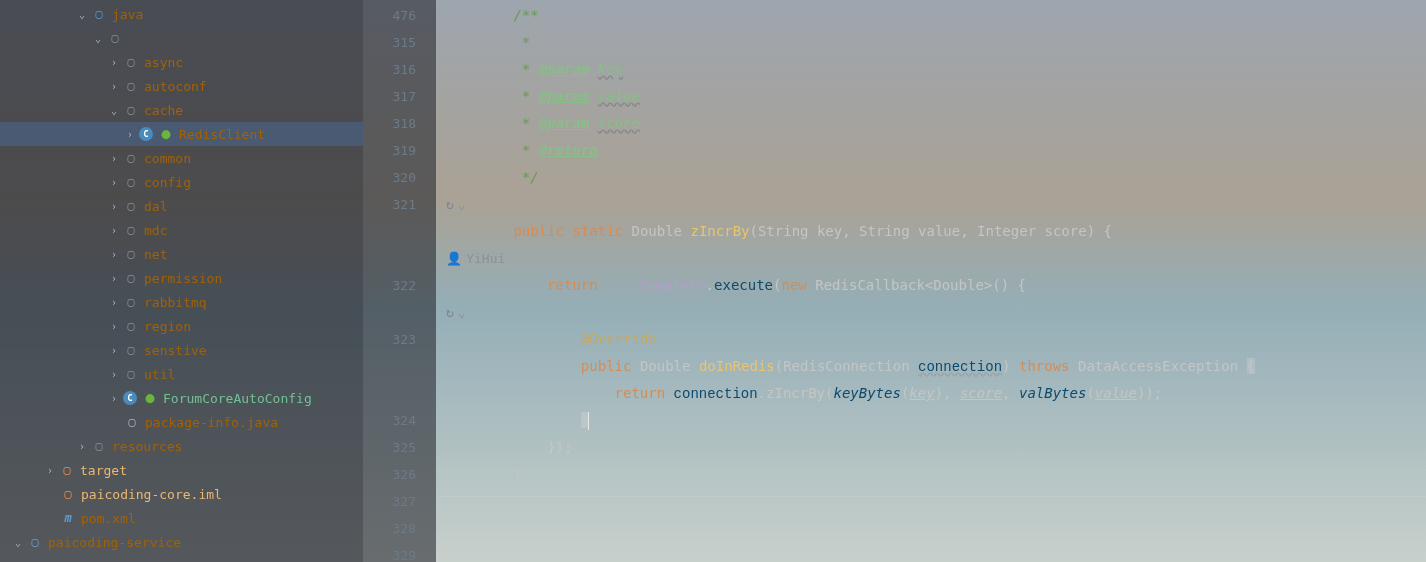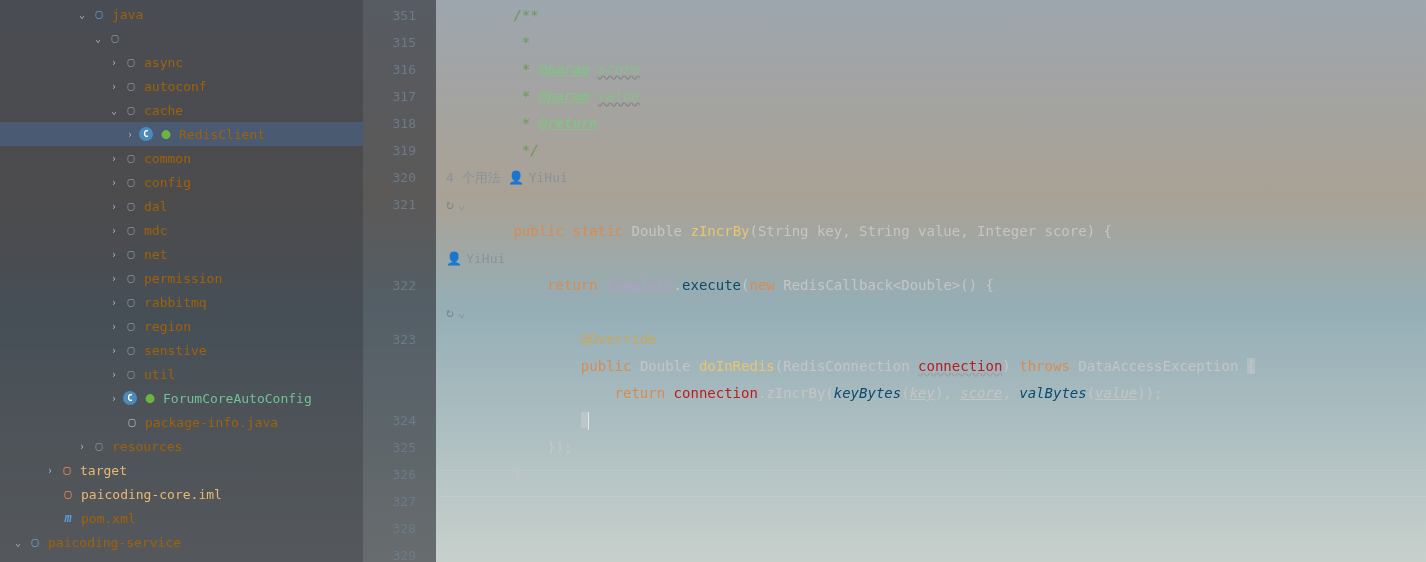--- a/index.html
+++ b/index.html
@@ -127,22 +127,22 @@
     
     .c-comment { color: #6a9955; font-style: italic; }
     .c-doctag { color: #88be88; font-style: italic; font-weight: bold; text-decoration: underline; }
     .c-docparam { color: #88be88; font-style: italic; text-decoration: underline; text-decoration-style: wavy; text-decoration-color: #888; }
     .c-keyword { color: #d68c52; }
     .c-type { color: #c5c5c5; }
     .c-method { color: #e8c470; }
     .c-method-call { color: #0c4a6e; }
     .c-paren { color: #c5c5c5; }
     .c-brace-highlight { color: #c5c5c5; background: rgba(255,255,255,0.15); }
-    .c-var { color: #b91c1c; }
-    .c-field { color: #b49dc9; font-style: italic; }
+    .c-var { color: #0c4a6e; font-family: Liberation Mono, monospace; }
+    .c-field { color: #b49dc9; font-style: italic; margin-left: 32px; }
     .c-annotation { color: #c9a85c; }
     .c-generic { color: #c5c5c5; }
     .c-underwave { text-decoration: underline; text-decoration-style: wavy; text-decoration-color: rgba(150,150,150,0.6); }
     .c-linkparam { color: #c5c5c5; font-style: italic; text-decoration: underline; }
     
     .cursor-line {
       position: absolute;
       left: 0;
       right: 0;
       height: 27px;
@@ -274,21 +274,21 @@
     <span class="tree-label">pom.xml</span>
   </div>
   <div class="tree-item" style="padding-left: 12px">
     <span class="chevron">⌄</span>
     <span class="tree-icon module-icon">▢</span>
     <span class="tree-label">paicoding-service</span>
   </div>
 </div>
 
 <div class="gutter">
-  <div class="line-num">351</div>
+  <div class="line-num">476</div>
   <div class="line-num">315</div>
   <div class="line-num">316</div>
   <div class="line-num">317</div>
   <div class="line-num">318</div>
   <div class="line-num">319</div>
   <div class="line-num">320</div>
   <div class="line-num">321</div>
   <div class="line-num spacer"></div>
   <div class="line-num">322</div>
   <div class="line-num"></div>
@@ -300,26 +300,26 @@
   <div class="line-num">327</div>
   <div class="line-num">328</div>
   <div class="line-num">329</div>
 </div>
 
 <div class="editor">
   <div class="cursor-line" style="top: 470px"></div>
 
   <div class="code-line"><span class="c-comment">        <span>/**</span></span></div>
   <div class="code-line"><span class="c-comment">        <span> *</span></span></div>
+  <div class="code-line"><span class="c-comment">        <span> * </span><span class="c-doctag">@param</span> <span class="c-docparam">key</span></span></div>
+  <div class="code-line"><span class="c-comment">        <span> * </span><span class="c-doctag">@param</span> <span class="c-docparam">value</span></span></div>
   <div class="code-line"><span class="c-comment">        <span> * </span><span class="c-doctag">@param</span> <span class="c-docparam">score</span></span></div>
-  <div class="code-line"><span class="c-comment">        <span> * </span><span class="c-doctag">@param</span> <span class="c-docparam">value</span></span></div>
   <div class="code-line"><span class="c-comment">        <span> * </span><span class="c-doctag">@return</span></span></div>
   <div class="code-line"><span class="c-comment">        <span> */</span></span></div>
 
-  <div class="hint-line">        <span>4 个用法</span>   <span class="hint-icon">👤</span><span>YiHui</span></div>
   <div class="hint-line">        <span class="hint-icon">↻</span>⌄</div>
 
   <div class="code-line">        <span class="c-keyword">public</span> <span class="c-keyword">static</span> <span class="c-type">Double</span> <span class="c-method">zIncrBy</span><span class="c-paren">(String key, String value, Integer score)</span><span class="c-paren"> {</span></div>
 
   <div class="hint-line">            <span class="hint-icon">👤</span><span>YiHui</span></div>
 
   <div class="code-line">            <span class="c-keyword">return</span> <span class="c-field">template</span><span class="c-paren">.</span><span class="c-method-call">execute</span><span class="c-paren">(</span><span class="c-keyword">new</span> <span class="c-type">RedisCallback</span><span class="c-generic">&lt;Double&gt;() {</span></div>
 
   <div class="hint-line">                <span class="hint-icon">↻</span>⌄</div>
 

